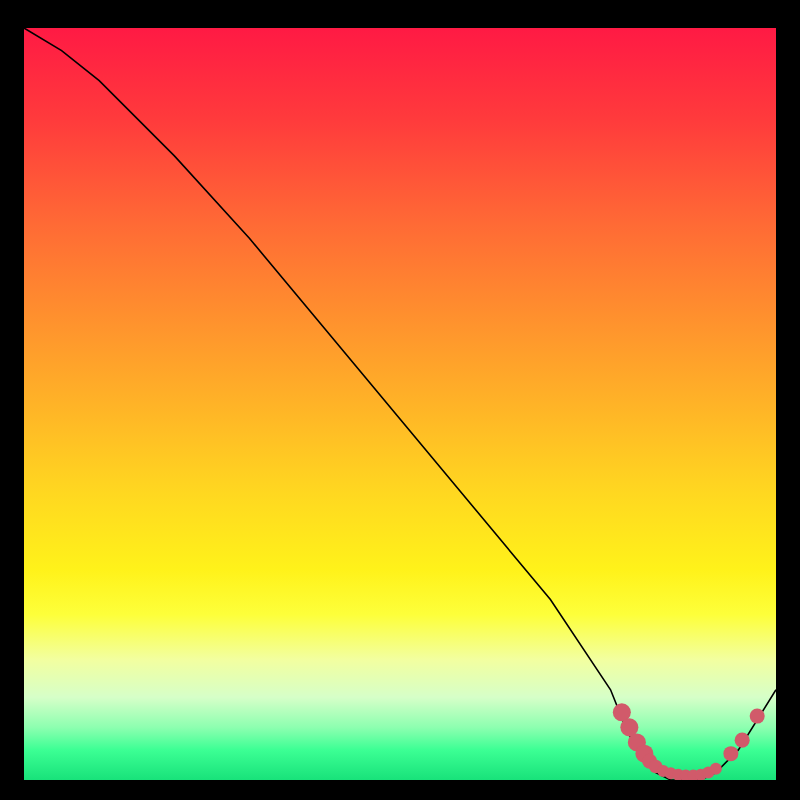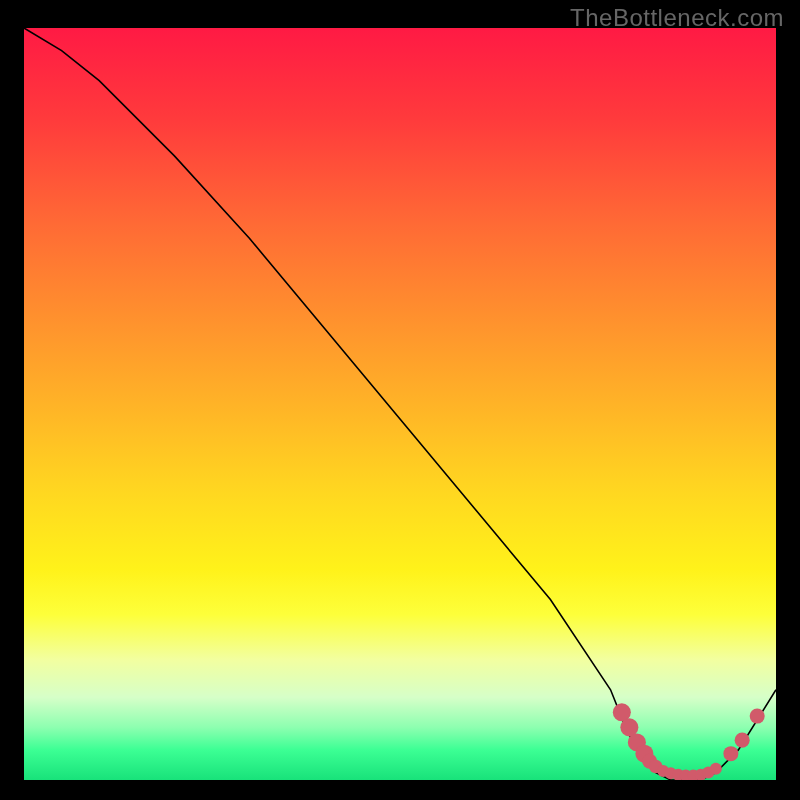--- a/index.html
+++ b/index.html
@@ -59,21 +59,20 @@
     inset: 0;
     width: 100%;
     height: 100%;
   }
 </style>
 </head>
 <body>
 
 <div class="frame">
 
-  <div class="watermark">TheBottleneck.com</div>
 
   <div class="plot">
     <div class="gradient"></div>
     <svg class="curve" viewBox="0 0 100 100" preserveAspectRatio="none">
       <path id="curve-path" fill="none" stroke-width="0.22" vector-effect="non-scaling-stroke" d="M0.00 0.00 L5.00 3.00 L10.00 7.00 L20.00 17.00 L30.00 28.00 L40.00 40.00 L50.00 52.00 L60.00 64.00 L70.00 76.00 L78.00 88.00 L80.00 93.00 L82.00 97.00 L84.00 99.00 L86.00 100.00 L88.00 100.00 L90.00 100.00 L92.00 99.00 L95.00 96.00 L100.00 88.00" stroke="#000000" style="stroke-width: 1.6px;"></path>
       <g id="markers">
           <circle cx="79.50" cy="91.00" r="1.20" fill="#d15a6a"></circle>
           <circle cx="80.50" cy="93.00" r="1.20" fill="#d15a6a"></circle>
           <circle cx="81.50" cy="95.00" r="1.20" fill="#d15a6a"></circle>
           <circle cx="82.50" cy="96.50" r="1.20" fill="#d15a6a"></circle>

